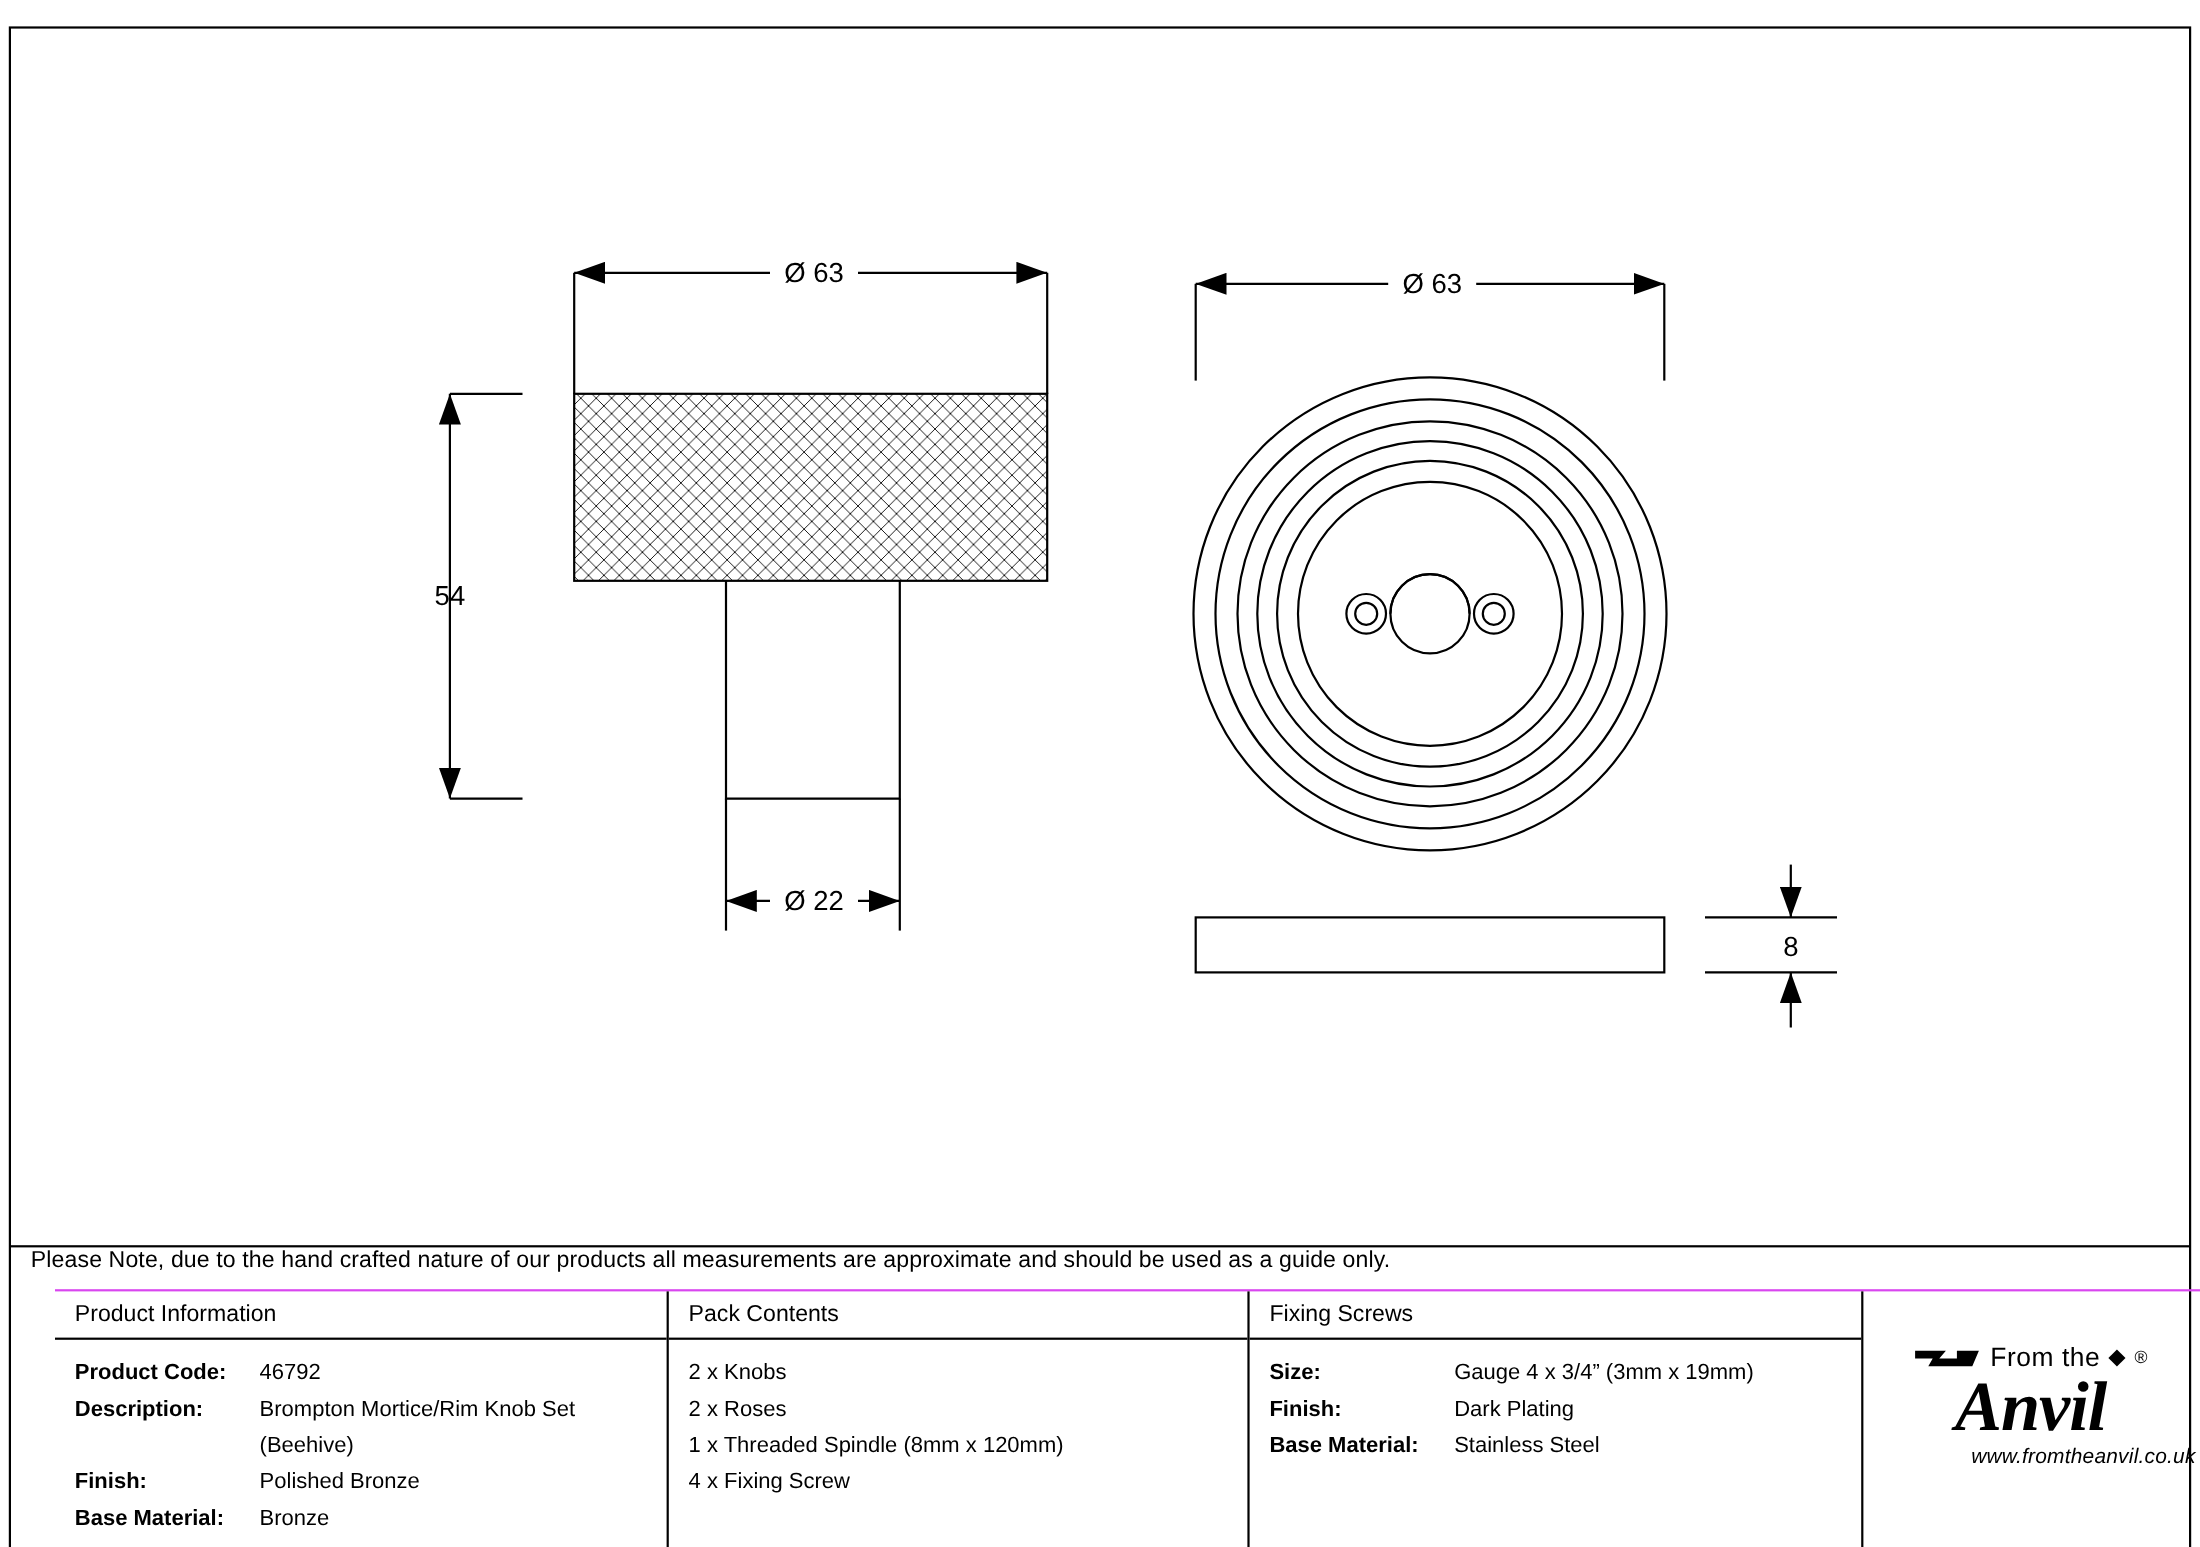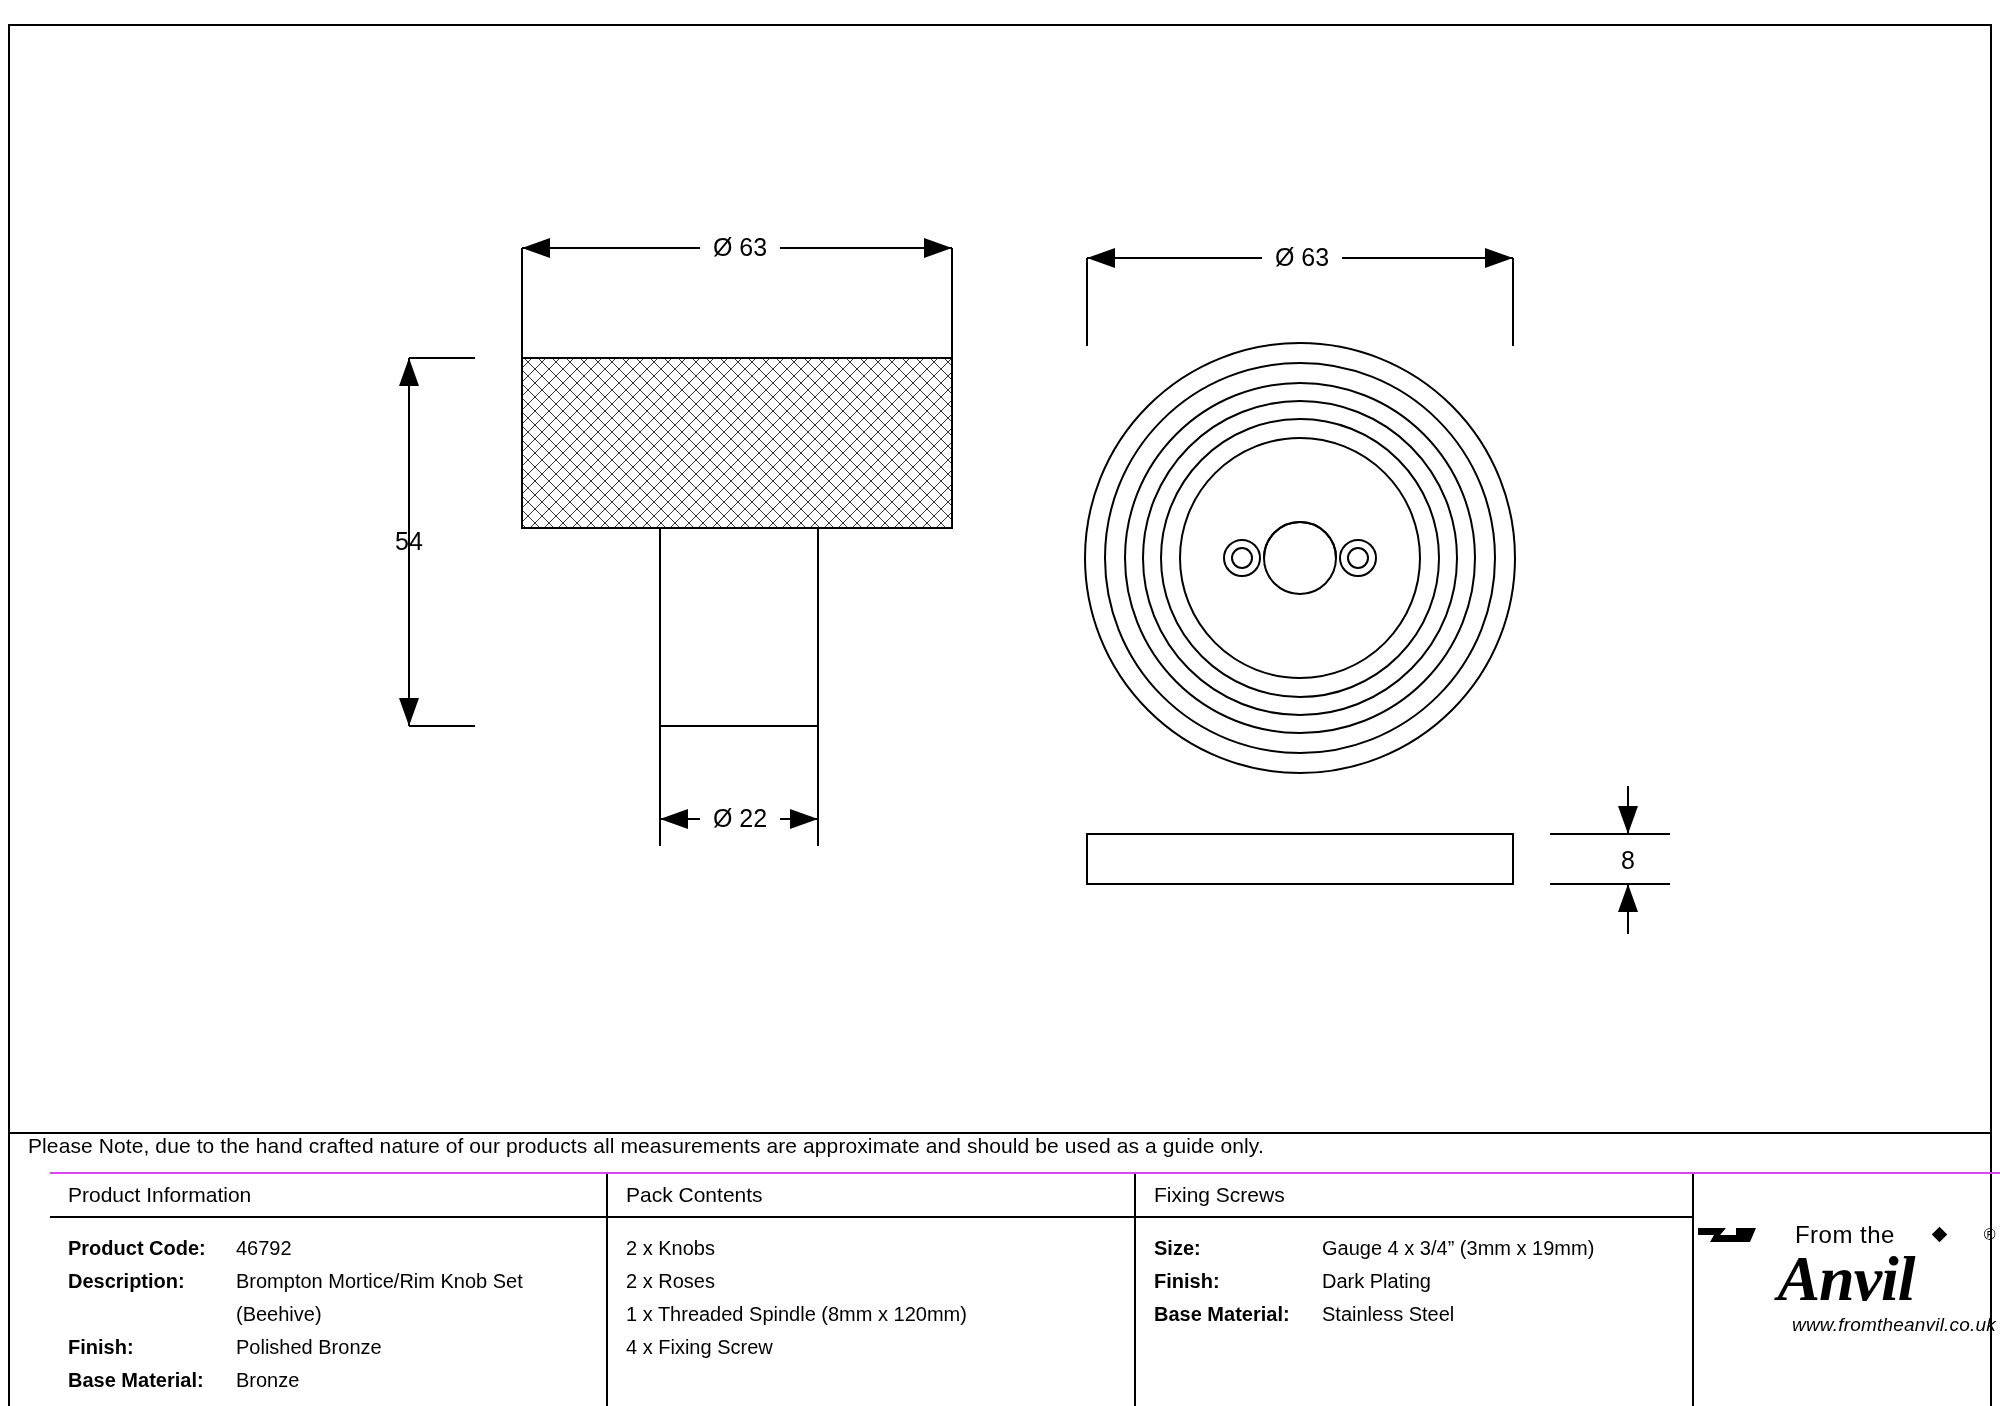--- a/index.html
+++ b/index.html
@@ -103,21 +103,21 @@
   .logo-wrap {
     position: absolute;
     right: 34px;
     top: 46px;
     width: 300px;
     text-align: center;
   }
   .logo-top {
     display: flex;
     align-items: center;
-    justify-content: space-between;
+    justify-content: center;
     font-size: 24px;
     letter-spacing: 0.5px;
     height: 30px;
     gap: 8px;
   }
   .logo-main {
     font-family: "Liberation Serif", serif;
     font-size: 64px;
     font-style: italic;
     font-weight: bold;

